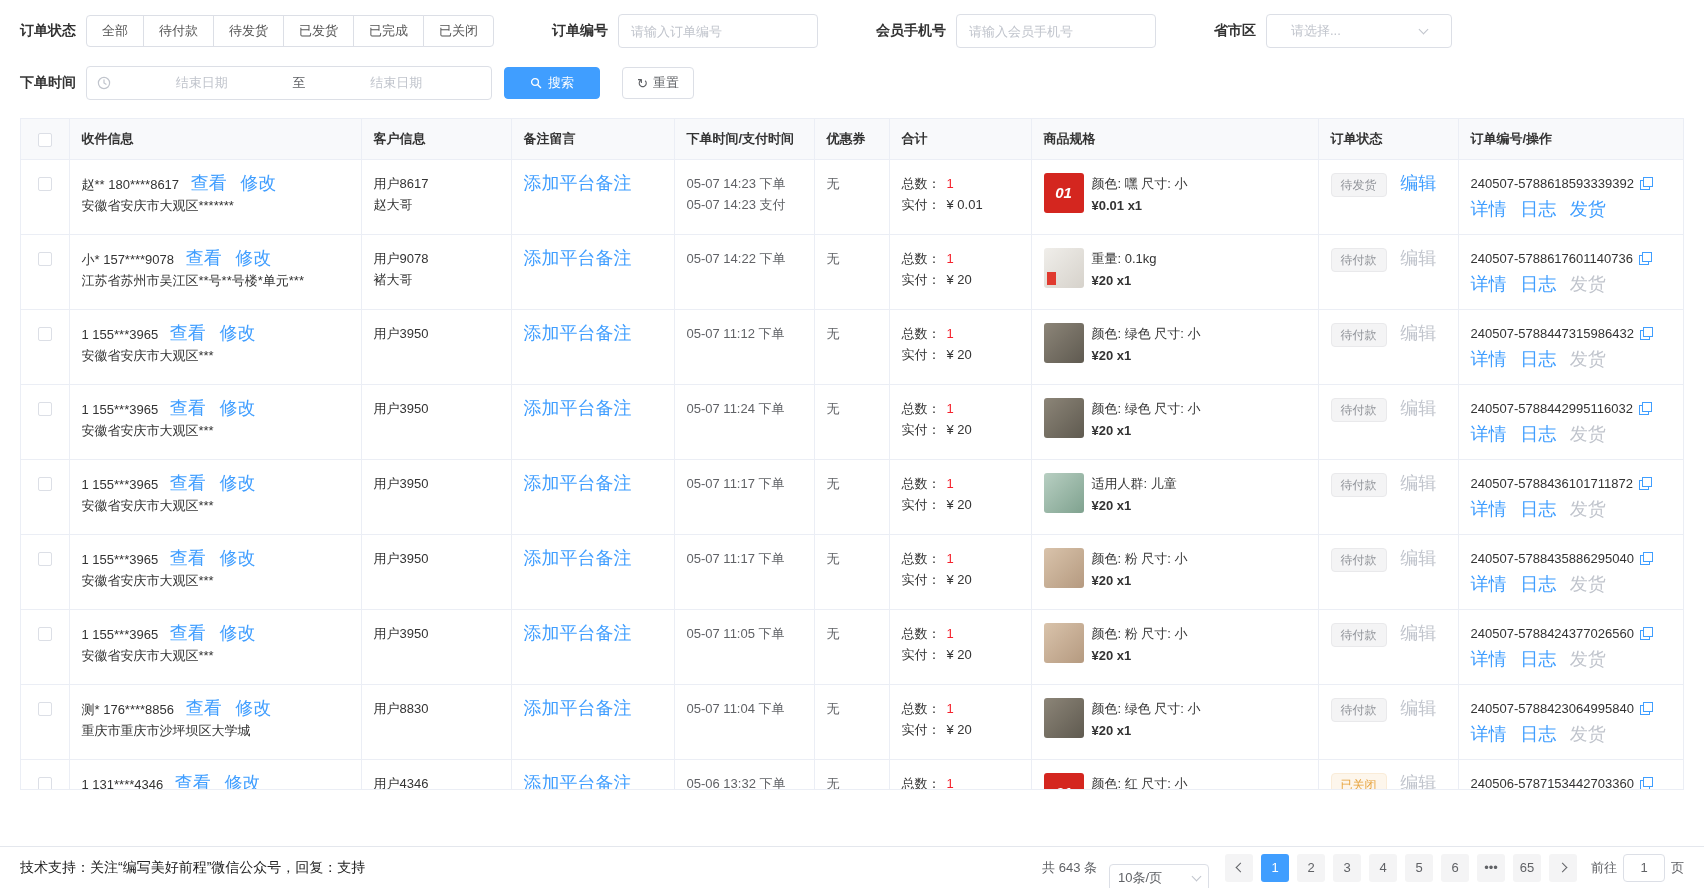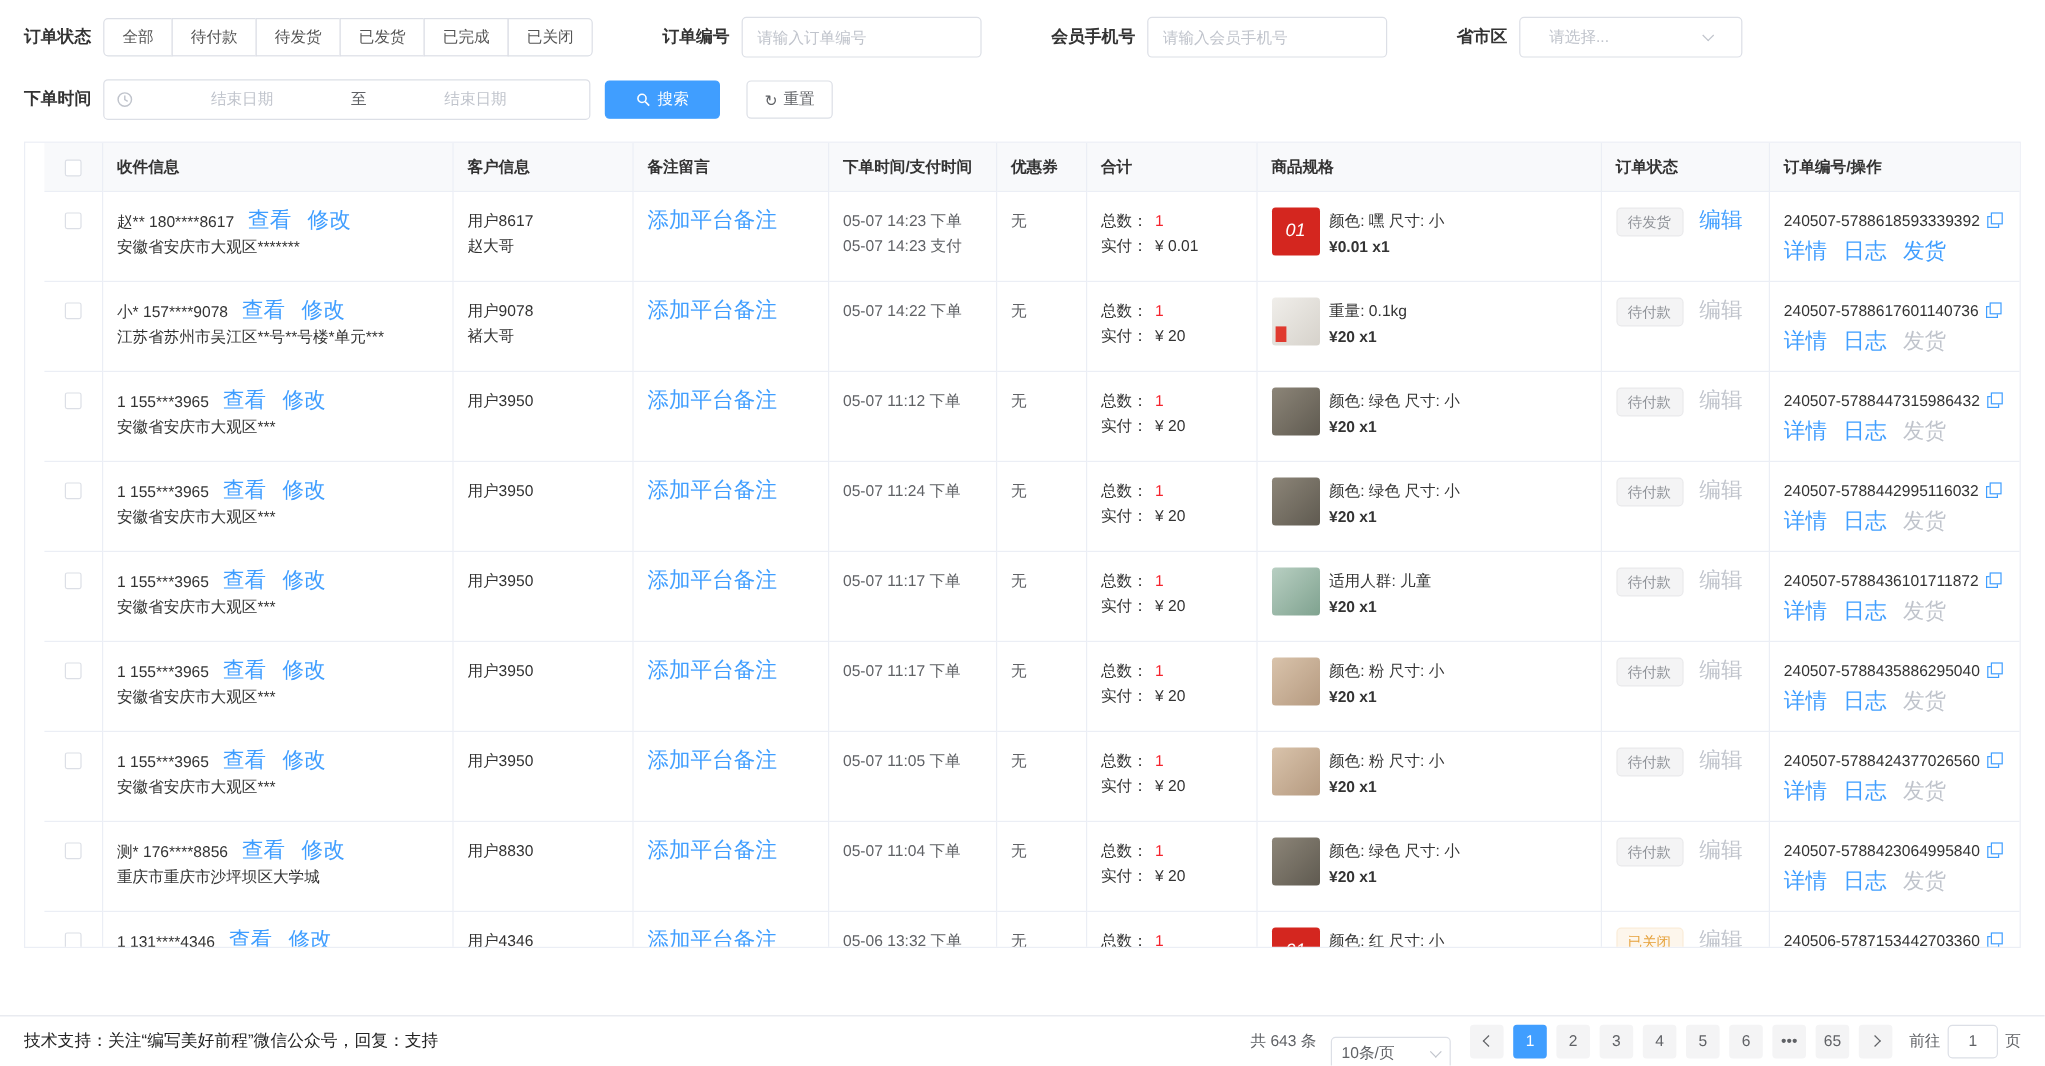--- a/index.html
+++ b/index.html
@@ -49,42 +49,42 @@
     cursor:pointer; margin-left:12px; font-family:inherit;
   }
   .btn-default {
     height:32px; padding:0 14px; background:#fff; border:1px solid #dcdfe6; color:#606266;
     border-radius:4px; font-size:13px; display:inline-flex; align-items:center; gap:5px;
     cursor:pointer; margin-left:22px; font-family:inherit;
   }
   .refresh-glyph { font-size:13px; line-height:1; }
 
   
-  .table-wrap { margin-top:6px; border:1px solid #ebeef5; height:672px; overflow:hidden; background:#fff;padding-left:16px; }
+  .table-wrap { margin-top:6px; border:1px solid #ebeef5; height:672px; overflow:hidden; background:#fff; }
   table { width:100%; border-collapse:collapse; table-layout:fixed; }
   th, td { border-right:1px solid #ebeef5; border-bottom:1px solid #ebeef5; font-size:13px; text-align:left; }
   th:last-child, td:last-child { border-right:none; }
   thead th { background:#f8f9fb; height:40px; padding:0 12px; font-weight:700; color:#333; font-size:13px; }
   td { padding:13px 12px; vertical-align:top; height:68px; line-height:21px; color:#333; }
   td.col-check, th.col-check { text-align:center; padding-left:0; padding-right:0; }
   .checkbox {
     display:inline-block; width:14px; height:14px; border:1px solid #dcdfe6; border-radius:2px;
     background:#fff; vertical-align:middle; cursor:pointer;
   }
   .lnk { color:#409eff; cursor:pointer; text-decoration:none; font-size:18px; }
   .lnk + .lnk { margin-left:10px; }
   .lnk.disabled { color:#c0c4cc; cursor:default; }
   .recipient-line .lnk:first-of-type { margin-left:8px; }
   .muted { color:#606266; }
   .val-red { color:#f5222d; margin-left:6px; }
   .val { margin-left:6px; }
   .spec-wrap { display:flex; gap:8px; }
   .thumb { width:40px; height:40px; border-radius:3px; flex:none; overflow:hidden;
            display:flex; align-items:center; justify-content:center; }
-  .thumb-red  { background:#d4261f; color:#fff; font-weight:400; font-size:15px; font-style:italic; }
+  .thumb-red  { background:#d4261f; color:#fff; font-weight:700; font-size:15px; font-style:italic; }
   .thumb-light{ background:linear-gradient(135deg,#f0eeea,#d6d2cb); position:relative; }
   .thumb-light::after { content:''; position:absolute; left:3px; bottom:3px; width:9px; height:13px; background:#e03a2f; }
   .thumb-dark { background:linear-gradient(135deg,#8c8578,#5f5a50); }
   .thumb-teal { background:linear-gradient(135deg,#b8cfc2,#7fa28f); }
   .thumb-tan  { background:linear-gradient(135deg,#d9c3ab,#b59a80); }
   .spec-text { color:#333; }
   .spec-price { font-weight:700; color:#333; margin-top:1px; }
   .tag {
     display:inline-block; height:24px; line-height:22px; padding:0 9px; border-radius:4px;
     font-size:12px; border:1px solid transparent; vertical-align:middle;

